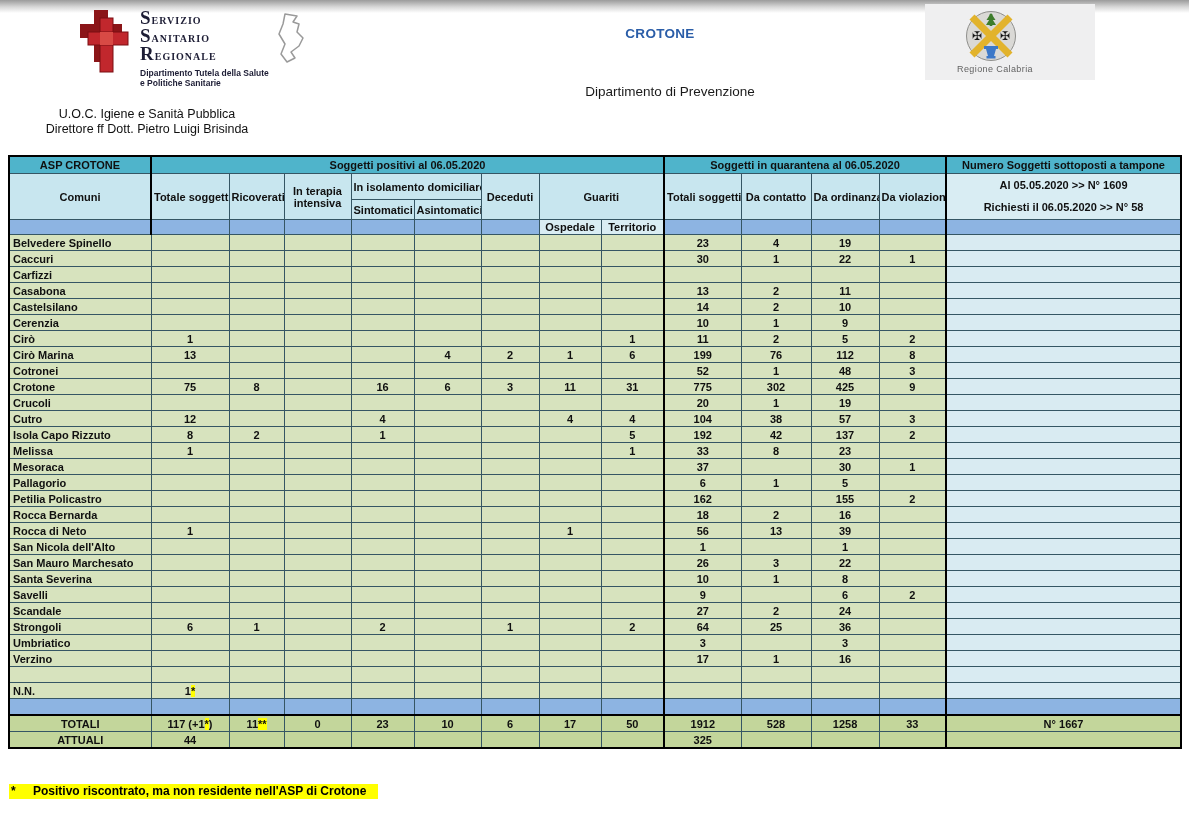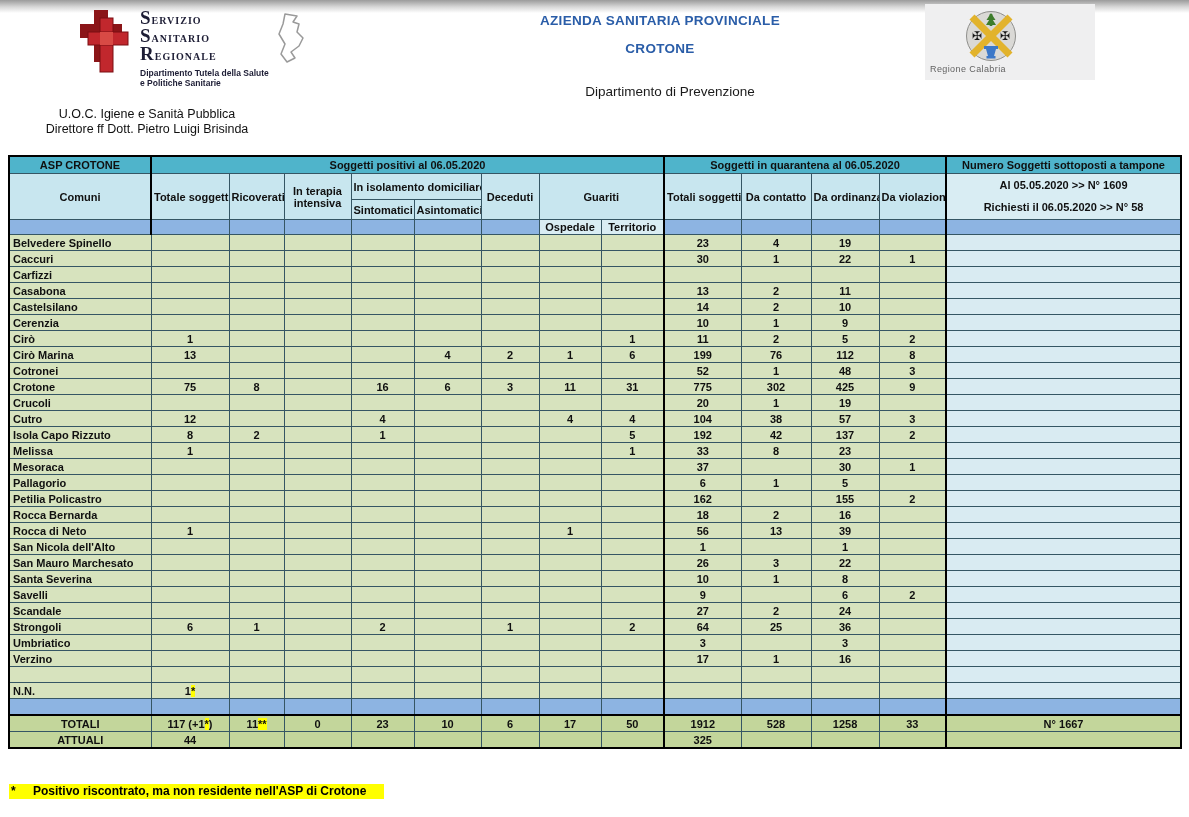--- a/index.html
+++ b/index.html
@@ -22,21 +22,21 @@
 
   
   .titles{position:absolute;left:430px;top:13px;width:460px;text-align:center;}
   .t-blue{color:#2a5da8;font-weight:bold;font-size:13.5px;letter-spacing:.3px;}
   .t-city{margin-top:13px;}
   .t-dip{position:absolute;left:440px;top:84px;width:460px;text-align:center;
     font-size:13.5px;color:#1a1a1a;}
 
   
   .cal-logo{position:absolute;left:963px;top:10px;}
-  .cal-caption{position:absolute;left:930px;top:64px;width:130px;text-align:left;
+  .cal-caption{position:absolute;left:930px;top:64px;width:130px;text-align:center;
     font-size:9px;color:#636363;letter-spacing:.4px;}
 
   
   .uoc{position:absolute;left:28px;top:107px;width:238px;text-align:center;
     font-size:12.5px;line-height:15px;color:#101010;}
 
   
   table{position:absolute;left:8px;top:155px;border-collapse:collapse;table-layout:fixed;
     width:1172px;border:2px solid #000;font-size:11px;}
   th,td{border:1px solid #355664;padding:0 2px;font-weight:bold;color:#101010;
@@ -56,21 +56,21 @@
   .hl{background:#ffff00;}
   .c-name{text-align:left;padding-left:3px;}
   .bL{border-left:2px solid #000;}
   tr.totals td{border-top:2px solid #000;}
   .tampinfo div{line-height:13px;}
   .tampinfo .gap{height:9px;}
 
   
   .notes{position:absolute;left:9px;top:784px;}
   .note{background:#ffff00;font-weight:bold;font-size:12px;line-height:15px;
-    padding:0 18px 0 2px;margin-bottom:1px;display:table;color:#000;}
+    padding:0 12px 0 2px;margin-bottom:1px;display:table;color:#000;}
   .note .marker{display:inline-block;min-width:22px;}
 </style>
 </head>
 <body>
 
 <div class="top-shade"></div>
 <div class="logo-panel"></div>
 
 <div class="ssr">
   <svg width="52" height="64" viewBox="0 0 52 64">
@@ -92,21 +92,20 @@
       <div>Dipartimento Tutela della Salute</div>
       <div>e Politiche Sanitarie</div>
     </div>
   </div>
   <svg class="cal-outline" width="34" height="52" viewBox="0 0 34 52">
     <path d="M10 2 L22 4 L18 10 L24 12 L22 20 L28 26 L24 34 L16 40 L20 46 L12 50 L6 42 L10 32 L4 22 L8 12 Z" fill="none" stroke="#9a9a9a" stroke-width="1.5" stroke-linejoin="round"></path>
   </svg>
 </div>
 
 <div class="titles">
-  <div class="t-blue">AZIENDA SANITARIA PROVINCIALE</div>
   <div class="t-blue t-city">CROTONE</div>
 </div>
 <div class="t-dip">Dipartimento di Prevenzione</div>
 
 <svg class="cal-logo" width="56" height="54" viewBox="0 0 56 54">
   <circle cx="28" cy="26" r="24.5" fill="#dad9d6" stroke="#8f8f8c" stroke-width="1"></circle>
   <g stroke="#e2b32c" stroke-width="7">
     <line x1="9" y1="7" x2="47" y2="45"></line>
     <line x1="47" y1="7" x2="9" y2="45"></line>
   </g>

